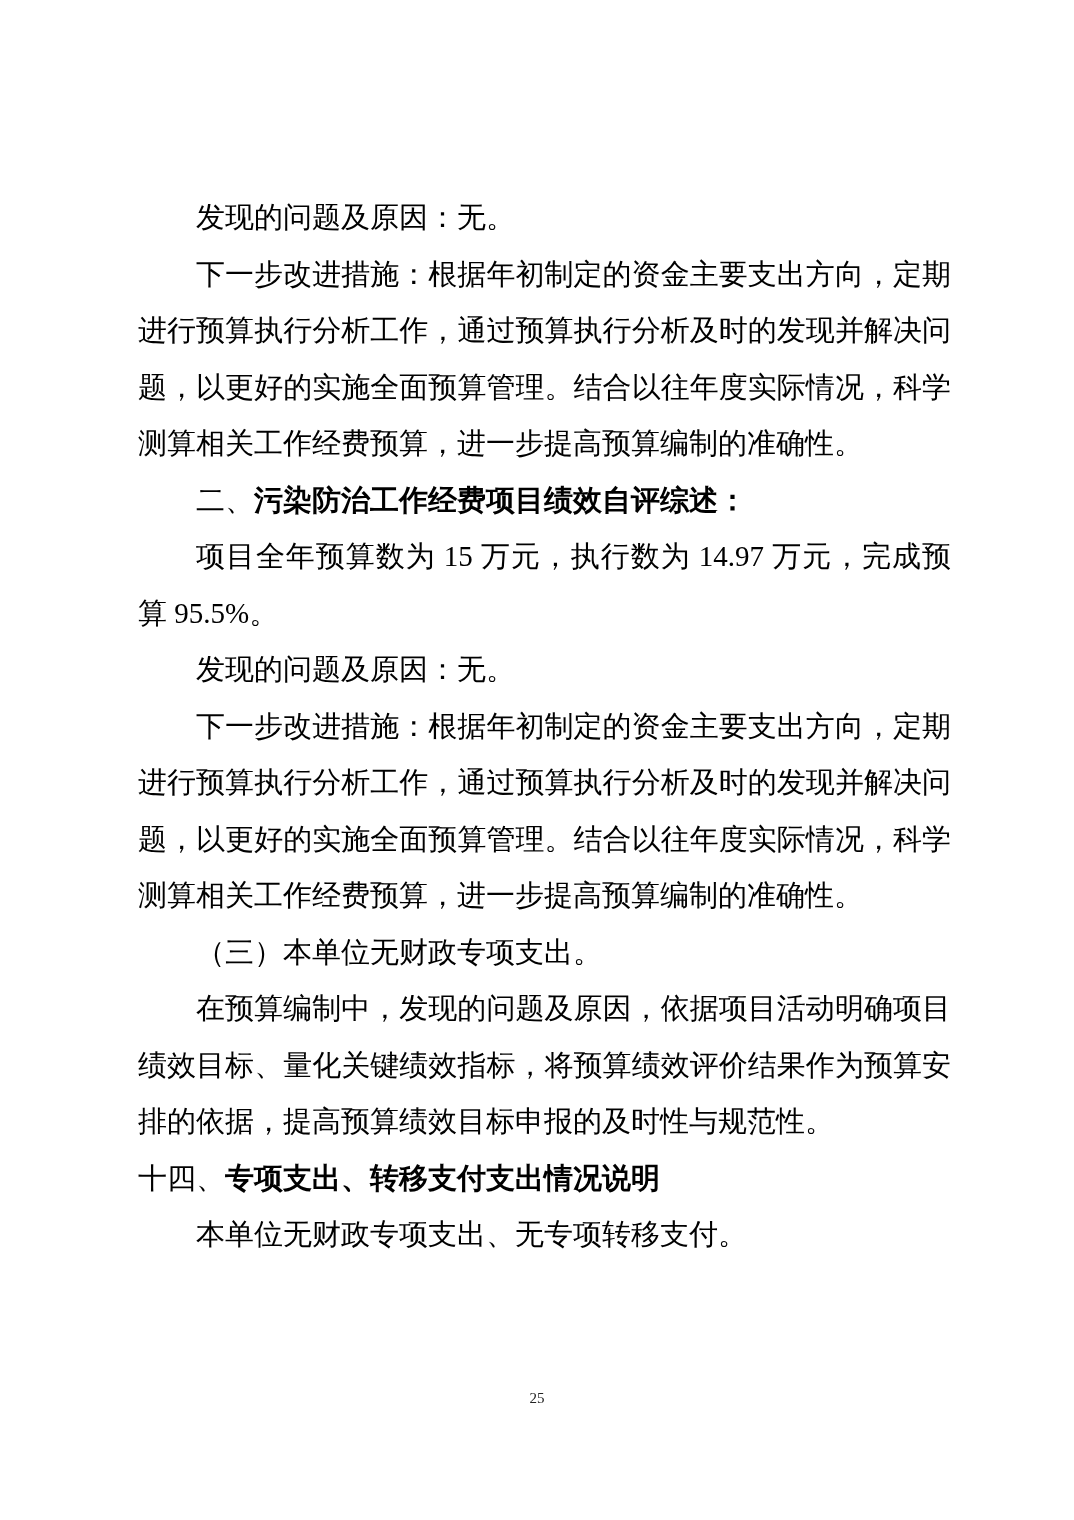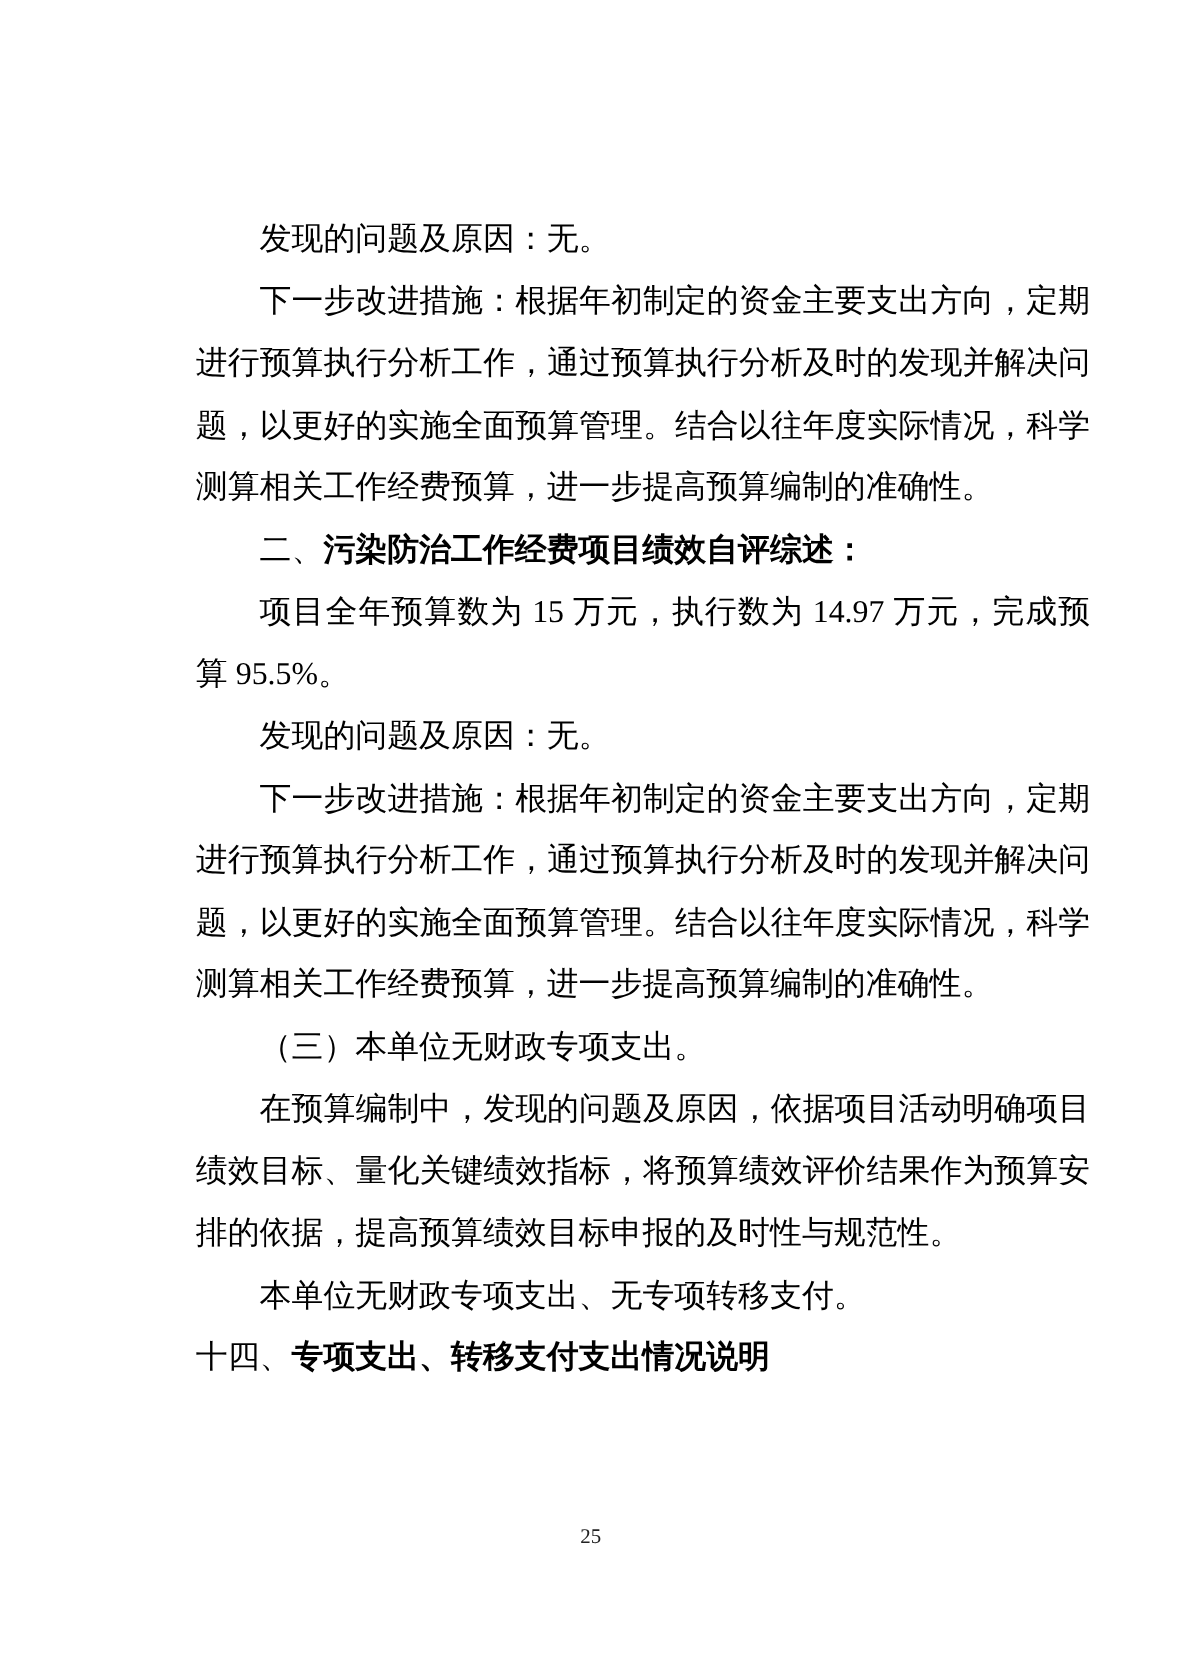--- a/index.html
+++ b/index.html
@@ -19,21 +19,20 @@
   }
   .content {
     position: absolute;
     left: 138px;
     top: 189px;
     width: 813px;
     font-size: 29px;
     line-height: 56.5px;
     text-align: justify;
     text-justify: inter-character;
-    margin-left: 40px;
   }
   .para {
     margin: 0;
     padding: 0;
     text-indent: 2em;
   }
   .para.heading-top {
     text-indent: 0;
   }
   .para .heading-text {
@@ -41,35 +40,35 @@
   }
   .para .prefix {
     font-weight: normal;
   }
   .footer {
     position: absolute;
     top: 1386px;
     left: 0;
     width: 100%;
     text-align: center;
-    font-size: 19px;
+    font-size: 15px;
     line-height: 24px;
     color: #222222;
   }
 </style>
 </head>
 <body>
 
 <div class="page">
   <div class="content">
       <p class="para body">发现的问题及原因：无。</p>
       <p class="para body">下一步改进措施：根据年初制定的资金主要支出方向，定期进行预算执行分析工作，通过预算执行分析及时的发现并解决问题，以更好的实施全面预算管理。结合以往年度实际情况，科学测算相关工作经费预算，进一步提高预算编制的准确性。</p>
       <p class="para heading-sub"><span class="prefix">二、</span><span class="heading-text">污染防治工作经费项目绩效自评综述：</span></p>
       <p class="para body">项目全年预算数为 15 万元，执行数为 14.97 万元，完成预算 95.5%。</p>
       <p class="para body">发现的问题及原因：无。</p>
       <p class="para body">下一步改进措施：根据年初制定的资金主要支出方向，定期进行预算执行分析工作，通过预算执行分析及时的发现并解决问题，以更好的实施全面预算管理。结合以往年度实际情况，科学测算相关工作经费预算，进一步提高预算编制的准确性。</p>
       <p class="para body">（三）本单位无财政专项支出。</p>
       <p class="para body">在预算编制中，发现的问题及原因，依据项目活动明确项目绩效目标、量化关键绩效指标，将预算绩效评价结果作为预算安排的依据，提高预算绩效目标申报的及时性与规范性。</p>
+      <p class="para heading-top"><span class="prefix">十四、</span><span class="heading-text">专项支出、转移支付支出情况说明</span></p>
       <p class="para body">本单位无财政专项支出、无专项转移支付。</p>
-      <p class="para heading-top"><span class="prefix">十四、</span><span class="heading-text">专项支出、转移支付支出情况说明</span></p>
     </div>
   <div class="footer">25</div>
 </div>
 
 </body></html>

